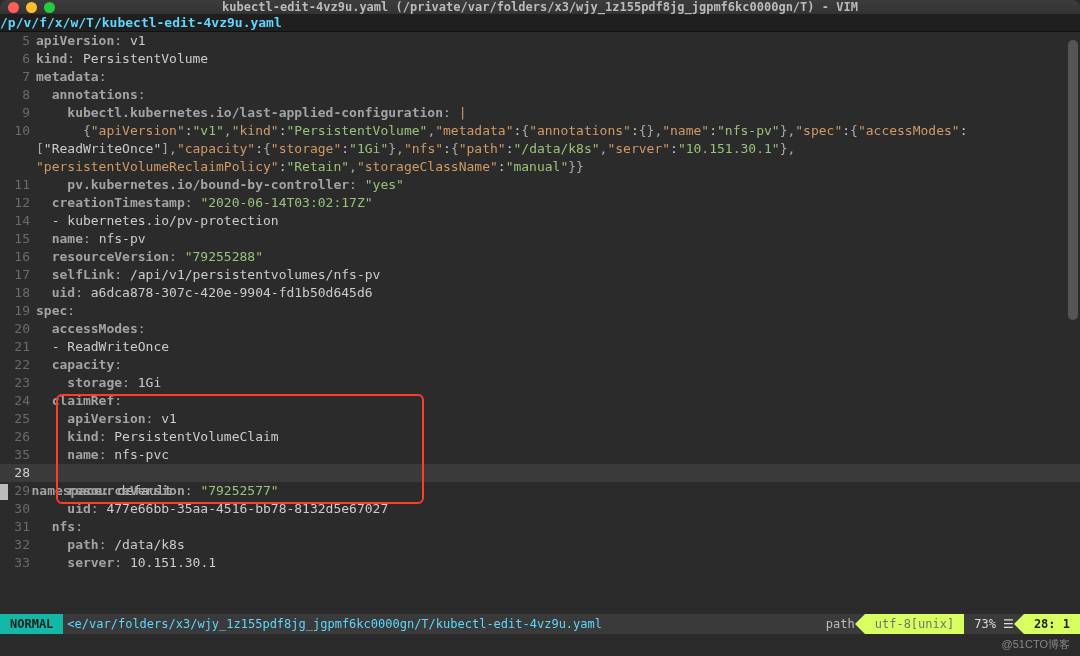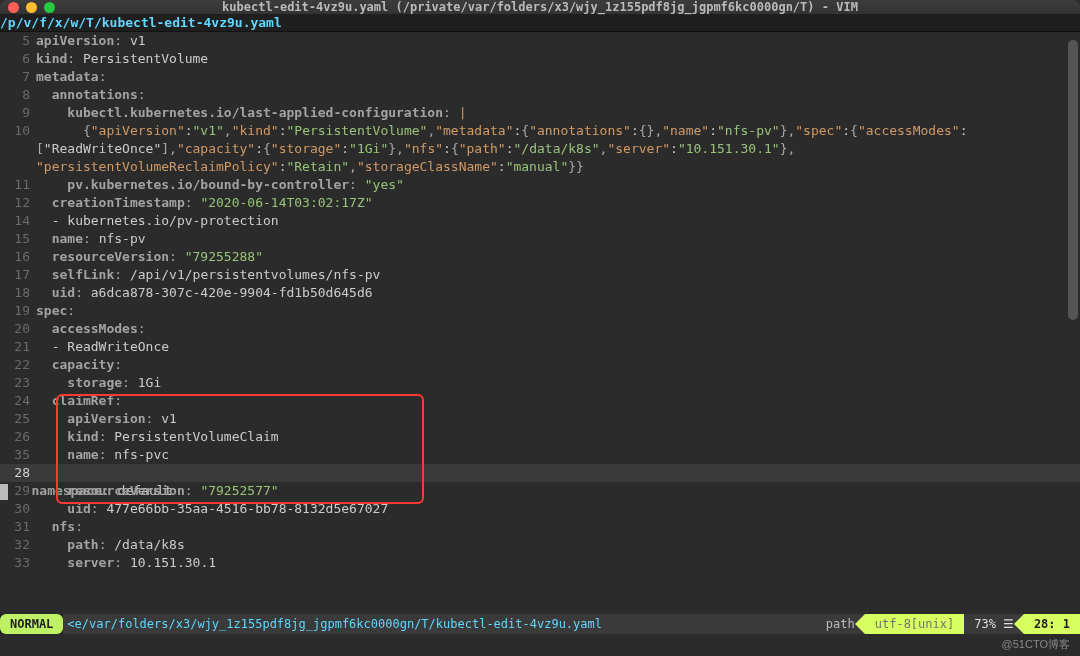--- a/index.html
+++ b/index.html
@@ -76,21 +76,21 @@
     height:20px; background:#1f1f1f;
     display:flex; align-items:center;
     font-size:12px; color:#222;
   }
   .seg { height:20px; display:flex; align-items:center; padding:0 10px; position:relative;}
   .seg::after{
     content:""; position:absolute; right:-10px; top:0;
     border-top:10px solid transparent;
     border-bottom:10px solid transparent;
   }
-  .seg.mode { background:#bef264; font-weight:bold; color:#222;border-radius:6px;}
+  .seg.mode { background:#14b8a6; font-weight:bold; color:#222;}
   .seg.mode::after{ border-left:10px solid #d7ff5f;}
   .seg.file { background:#3a3a3a; color:#5fd7ff; flex:1; padding-left:4px;}
   .seg.ft   { background:#3a3a3a; color:#bbb; }
   .seg.enc  { background:#d7ff5f; color:#737373;}
   .seg.enc::before{
     content:""; position:absolute; left:-10px; top:0;
     border-top:10px solid transparent;
     border-bottom:10px solid transparent;
     border-right:10px solid #d7ff5f;
   }

